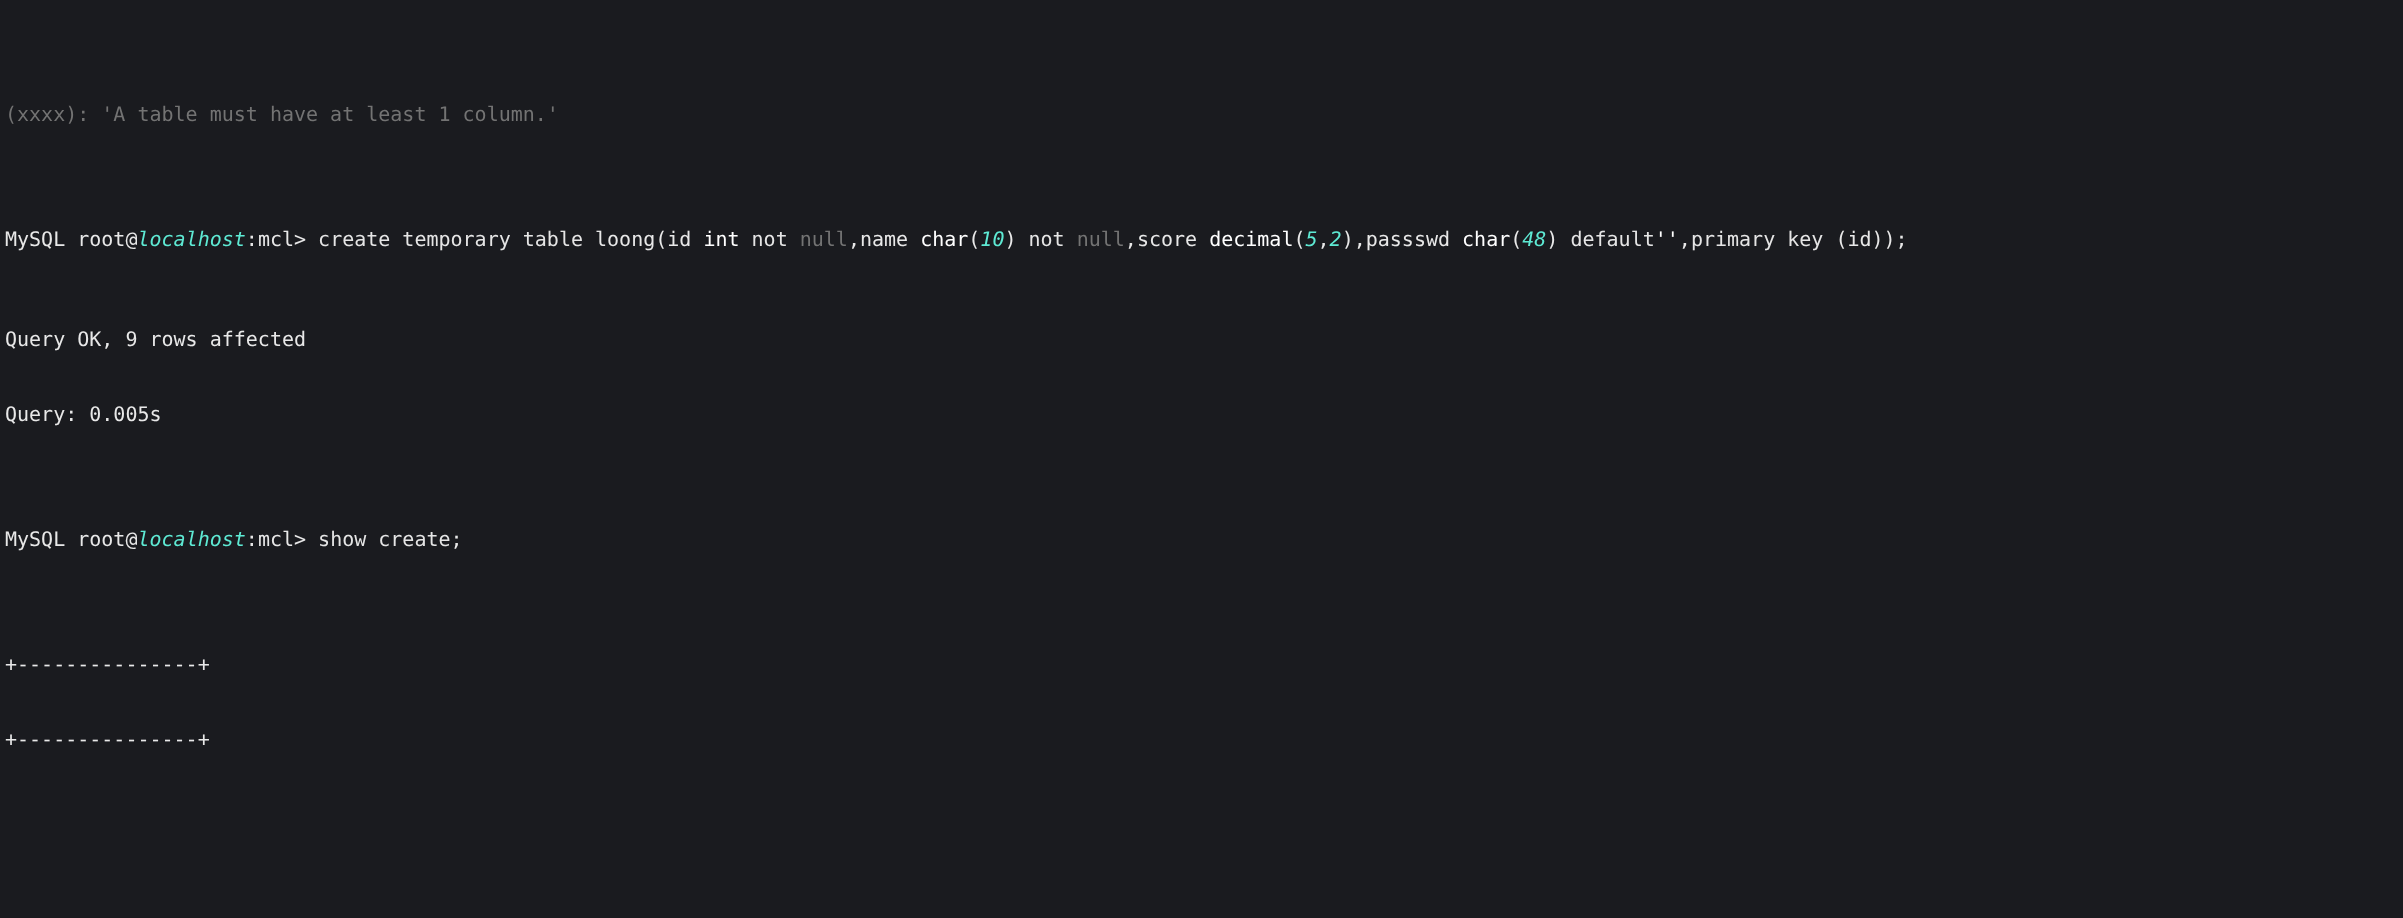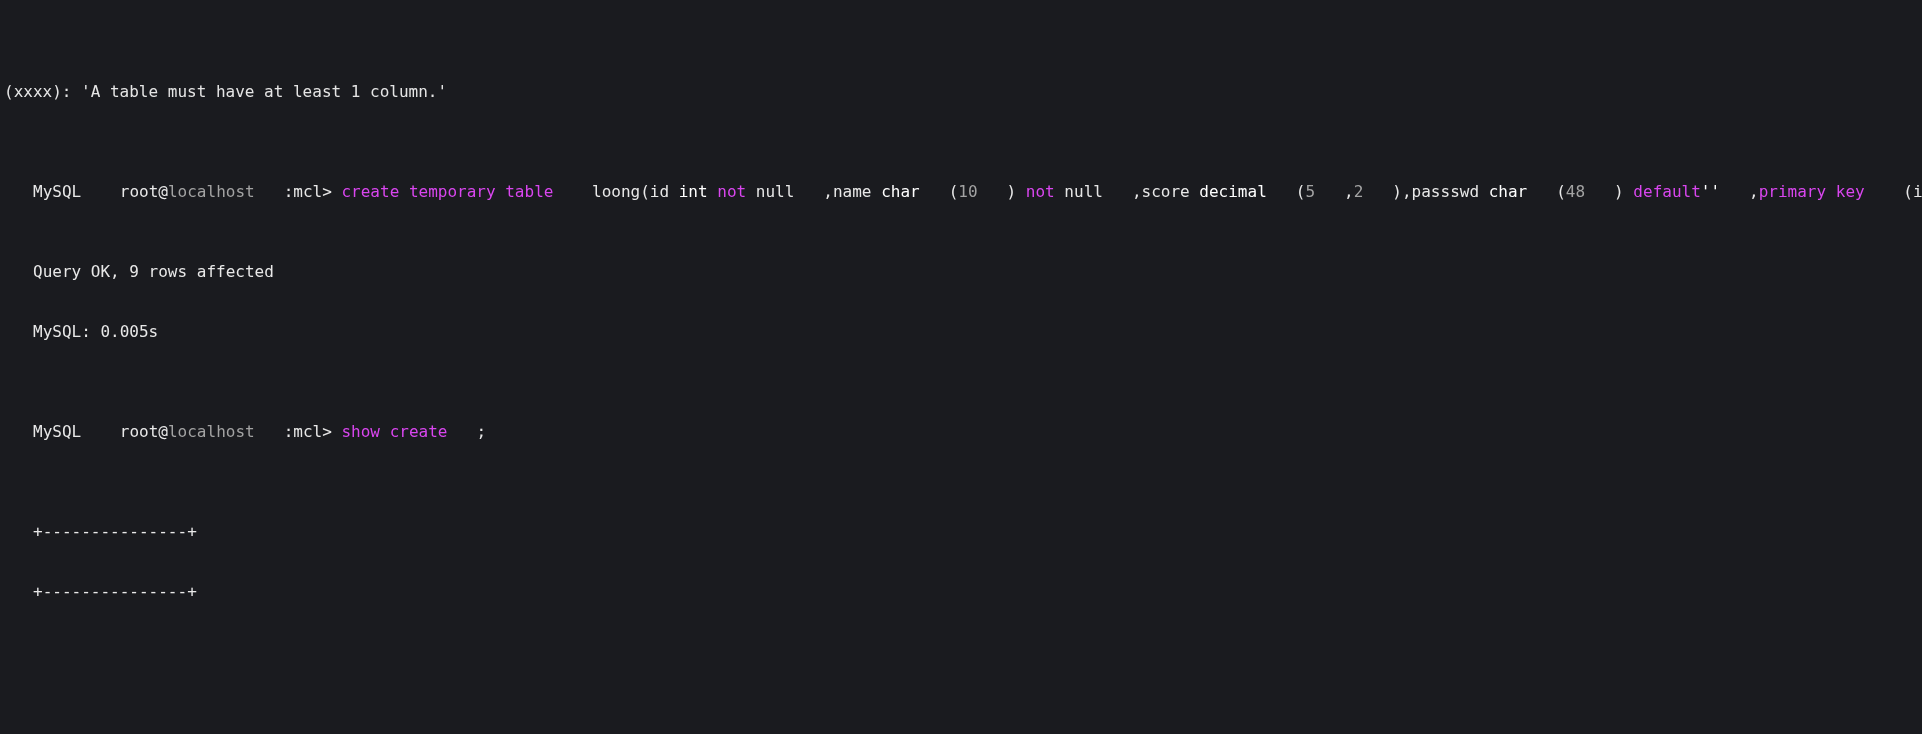--- a/index.html
+++ b/index.html
@@ -12,39 +12,39 @@
     line-height: 1.25;
     width: 1922px;
     height: 734px;
     overflow: hidden;
   }
   .term {
     padding: 2px 4px;
     white-space: pre;
   }
   .line { white-space: pre; }
-  .white { color: #e8e8e8; margin-left: 29px; }
-  .green { color: #d946ef; }
-  .magenta { color: #a3a3a3; }
+  .white { color: #e8e8e8; }
+  .green { color: #e5e5e5; }
+  .magenta { color: #5eead4; font-style: italic; }
   .orange { color: #ffffff; }
-  .red { color: #e5e5e5; }
+  .red { color: #737373; }
 </style>
 </head>
 <body>
 
 <div class="term">
 
   
   <div class="line"><span class="red">(xxxx): 'A table must have at least 1 column.'</span></div>
 
   
   <div class="line"><span class="white">MySQL </span><span class="white">root@</span><span class="magenta">localhost</span><span class="white">:mcl&gt; </span><span class="green">create temporary table</span><span class="white"> loong(id </span><span class="orange">int</span><span class="green"> not </span><span class="red">null</span><span class="white">,name </span><span class="orange">char</span><span class="white">(</span><span class="magenta">10</span><span class="white">) </span><span class="green">not </span><span class="red">null</span><span class="white">,score </span><span class="orange">decimal</span><span class="white">(</span><span class="magenta">5</span><span class="white">,</span><span class="magenta">2</span><span class="white">),passswd </span><span class="orange">char</span><span class="white">(</span><span class="magenta">48</span><span class="white">) </span><span class="green">default</span><span class="orange">''</span><span class="white">,</span><span class="green">primary key</span><span class="white"> (id));</span></div>
 
   <div class="line white">Query OK, 9 rows affected</div>
-  <div class="line white">MySQL: 0.005s</div>
+  <div class="line white">Query: 0.005s</div>
 
   
   <div class="line"><span class="white">MySQL </span><span class="white">root@</span><span class="magenta">localhost</span><span class="white">:mcl&gt; </span><span class="green">show create</span><span class="white">;</span></div>
 
   
   <div class="line white">+---------------+</div>
   <div class="line white">+---------------+</div>
   
   
   

